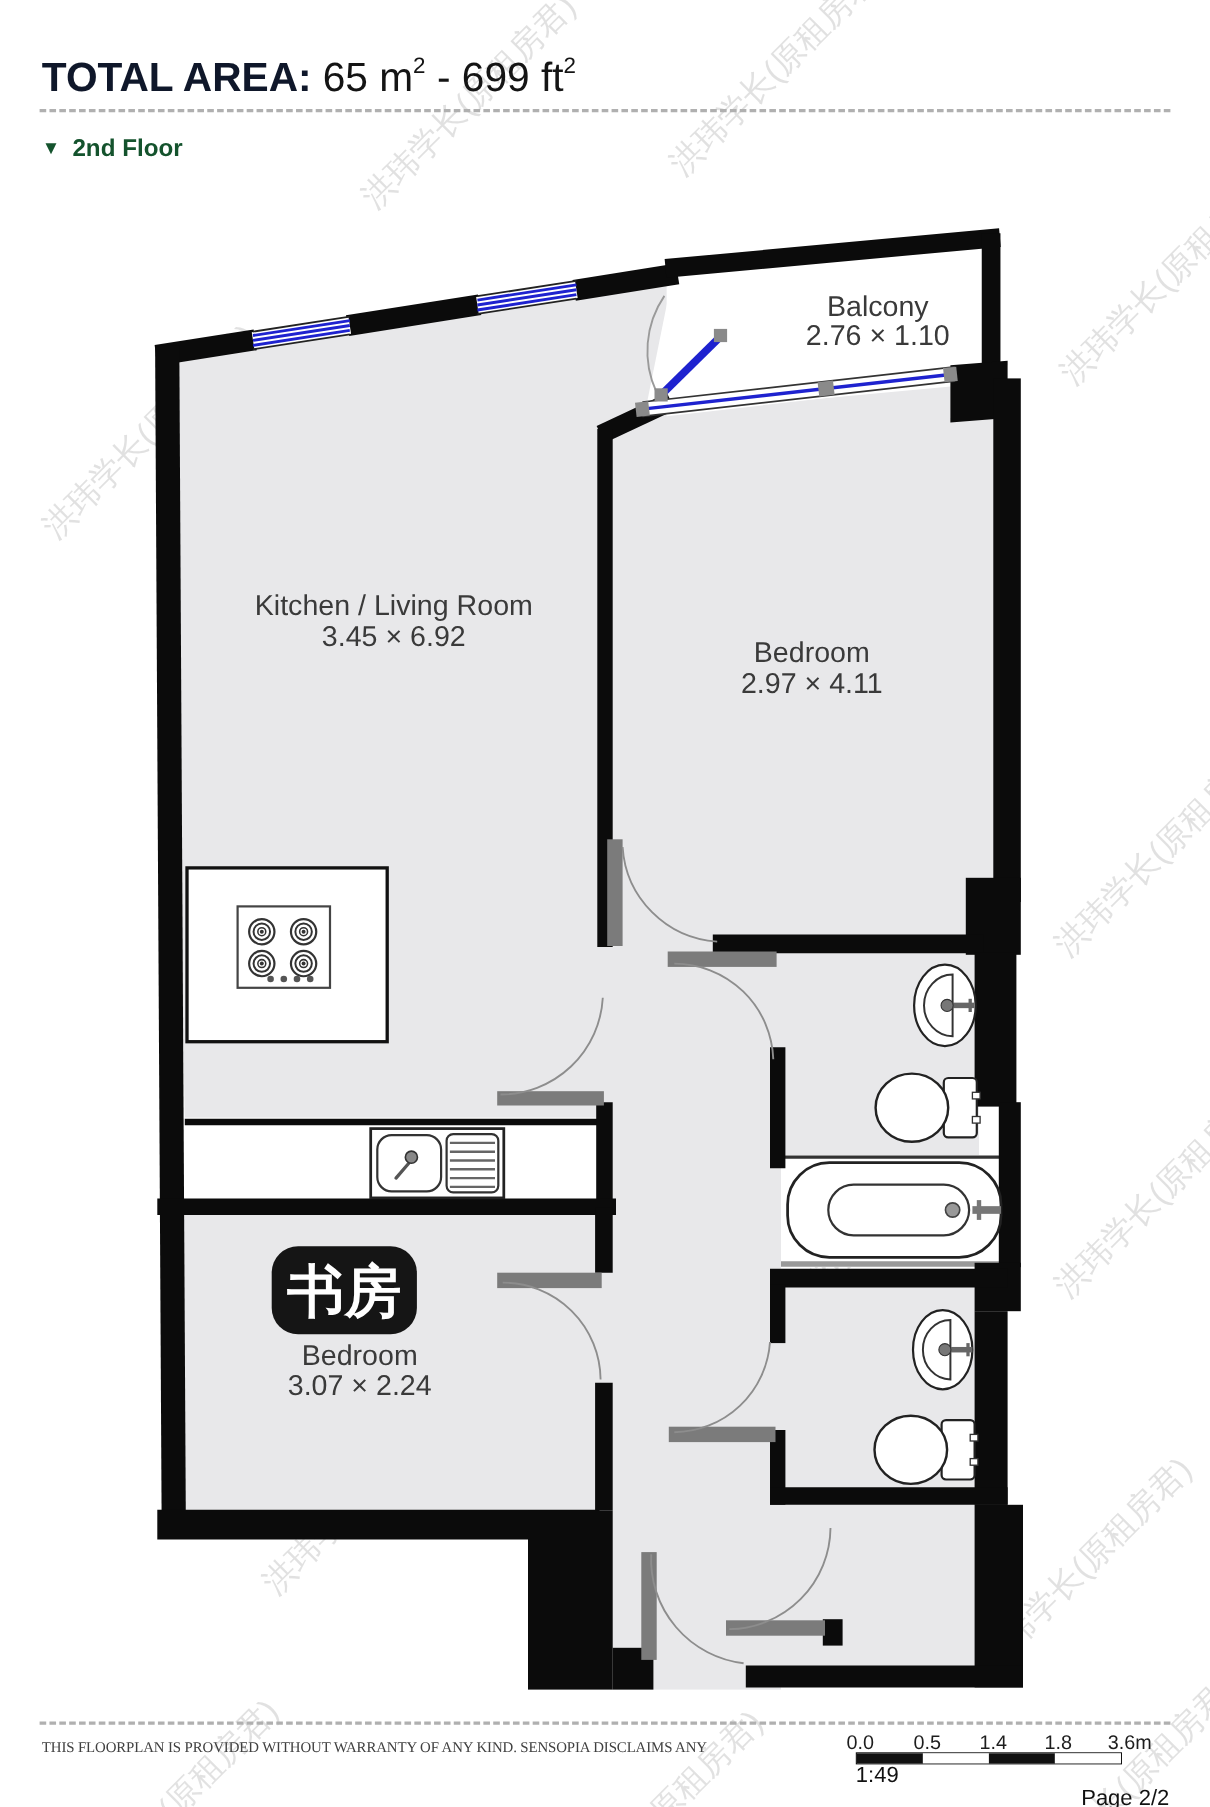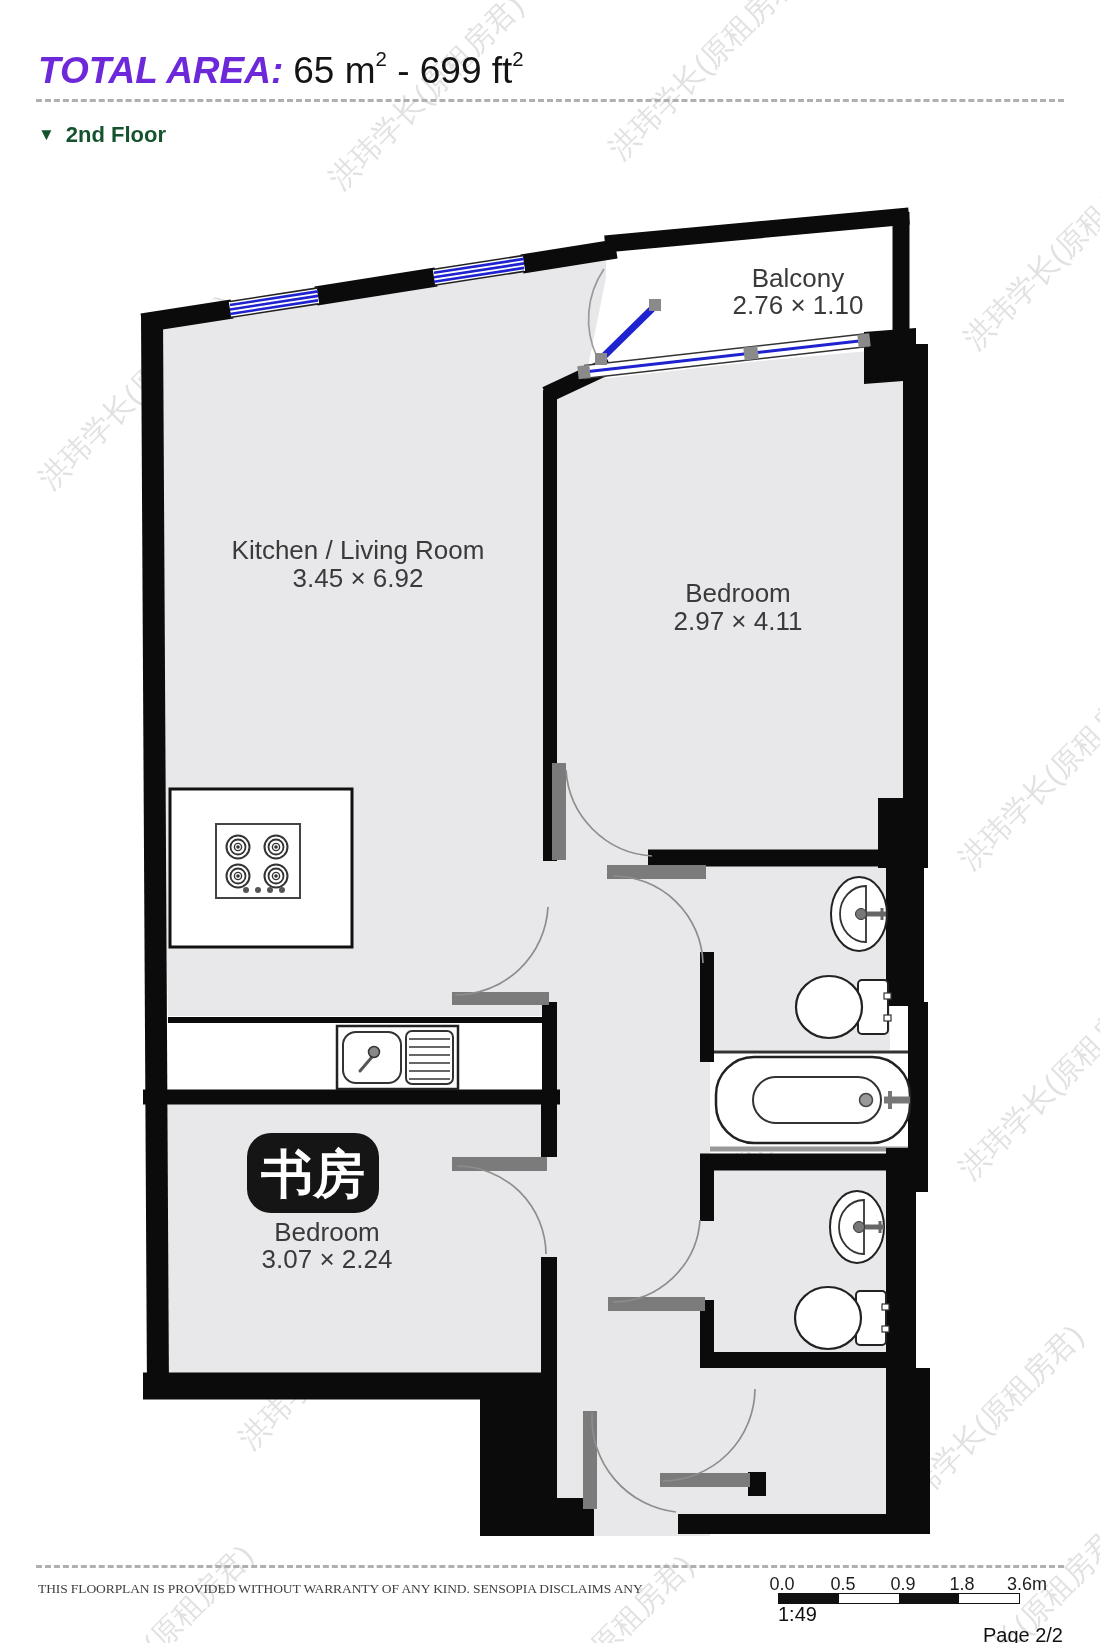--- a/index.html
+++ b/index.html
@@ -2,21 +2,21 @@
 <html><head>
 <meta charset="utf-8">
 <style>
   html,body{margin:0;padding:0;background:#fff;}
   #canvas{position:relative;width:1100px;height:1643px;background:#ffffff;overflow:hidden;
           font-family:"Liberation Sans",sans-serif;}
   svg{position:absolute;left:0;top:0;}
   
   .hdr-title{position:absolute;left:38px;top:8px;font-size:34px;font-weight:700;color:#191919;letter-spacing:0;}
   .hdr-area{position:absolute;left:38px;top:50px;font-size:37px;color:#141414;}
-  .hdr-area .lbl{font-weight:700;color:#6d28d9;margin-right:10px;font-style:italic;}
+  .hdr-area .lbl{font-weight:700;color:#0f172a;margin-right:10px;}
   sup{font-size:0.55em;position:relative;top:-4px;}
   .dashed{position:absolute;left:36px;width:1028px;border-top:3px dashed #b0b0b0;}
   .dash-top{top:99px;}
   .dash-bottom{top:1565px;}
   .floor-line{position:absolute;left:38px;top:122px;font-size:22px;font-weight:700;color:#14532d;}
   .floor-line .tri{font-size:17px;margin-right:11px;position:relative;top:-2px;}
   
   .disc{position:absolute;left:38px;font-size:13.5px;color:#404040;letter-spacing:-0.1px;font-family:Liberation Serif, serif;}
   .d1{top:1581px;} .d2{top:1600px;}
   .scale-ticks span{position:absolute;top:1574px;font-size:18px;color:#1d1d1d;transform:translateX(-50%);}
@@ -287,21 +287,21 @@
 
   <div class="hdr-area"><span class="lbl">TOTAL AREA:</span><span><span>65 m</span><sup>2</sup><span> - 699 ft</span><sup>2</sup></span></div>
   <div class="dashed dash-top"></div>
   <div class="floor-line"><span class="tri">▼</span><span>2nd Floor</span></div>
 
   <div class="dashed dash-bottom"></div>
   <div class="disc d1">THIS FLOORPLAN IS PROVIDED WITHOUT WARRANTY OF ANY KIND. SENSOPIA DISCLAIMS ANY</div>
   <div class="scale-ticks">
     <span style="left:782px">0.0</span>
     <span style="left:843px">0.5</span>
-    <span style="left:903px">0.9</span>
+    <span style="left:903px">1.4</span>
     <span style="left:962px">1.8</span>
     <span style="left:1027px">3.6m</span>
   </div>
   <div class="scalebar">
     <div class="sb-b"></div>
     <div class="sb-w"></div>
     <div class="sb-b"></div>
     <div class="sb-w"></div>
   </div>
   <div class="ratio">1:49</div>

